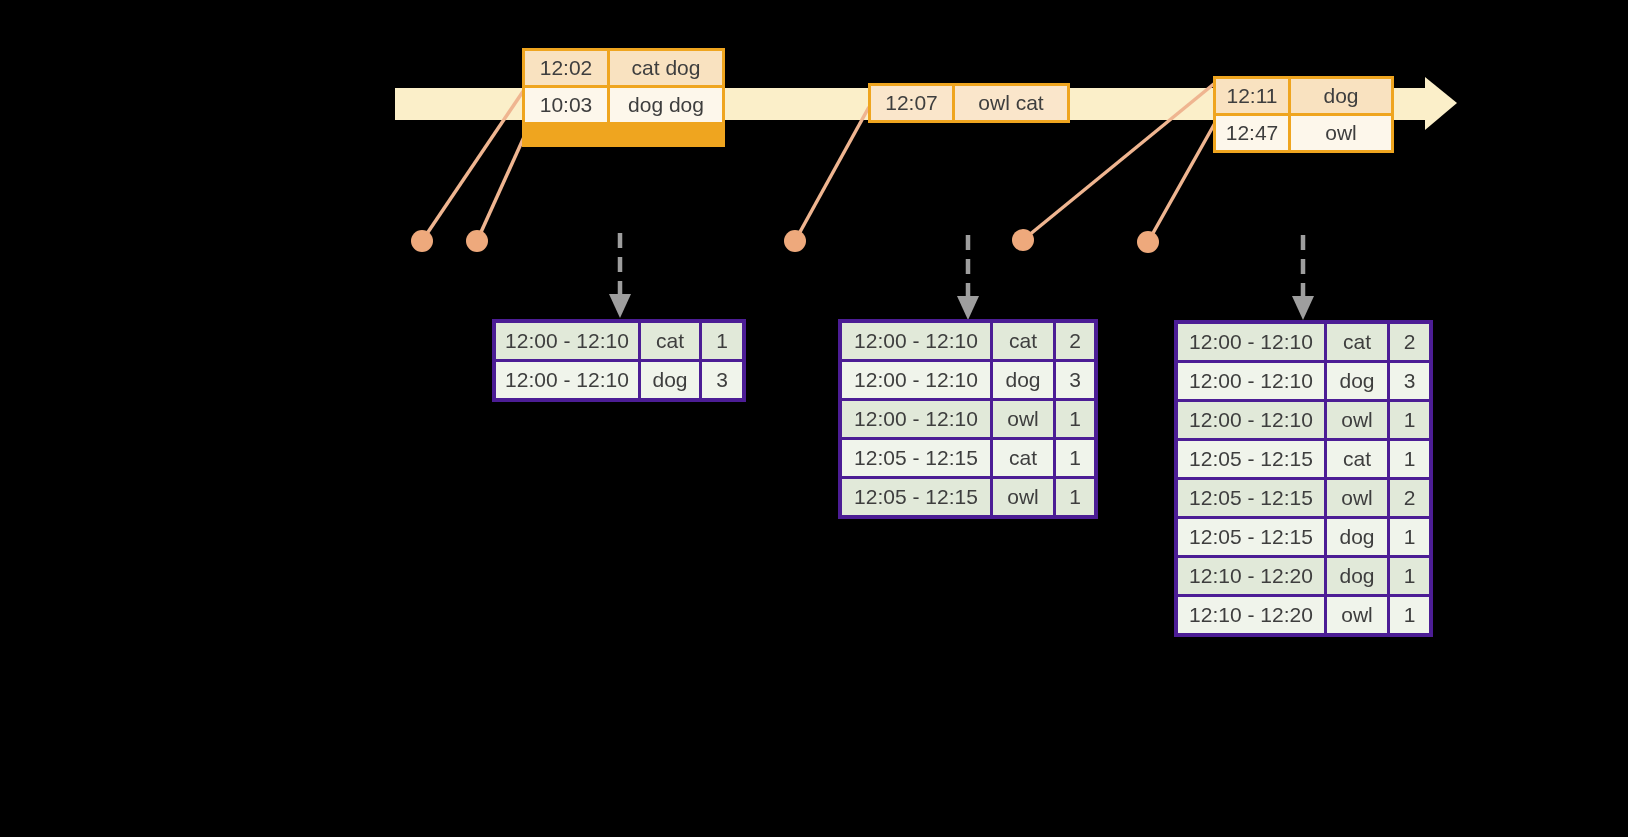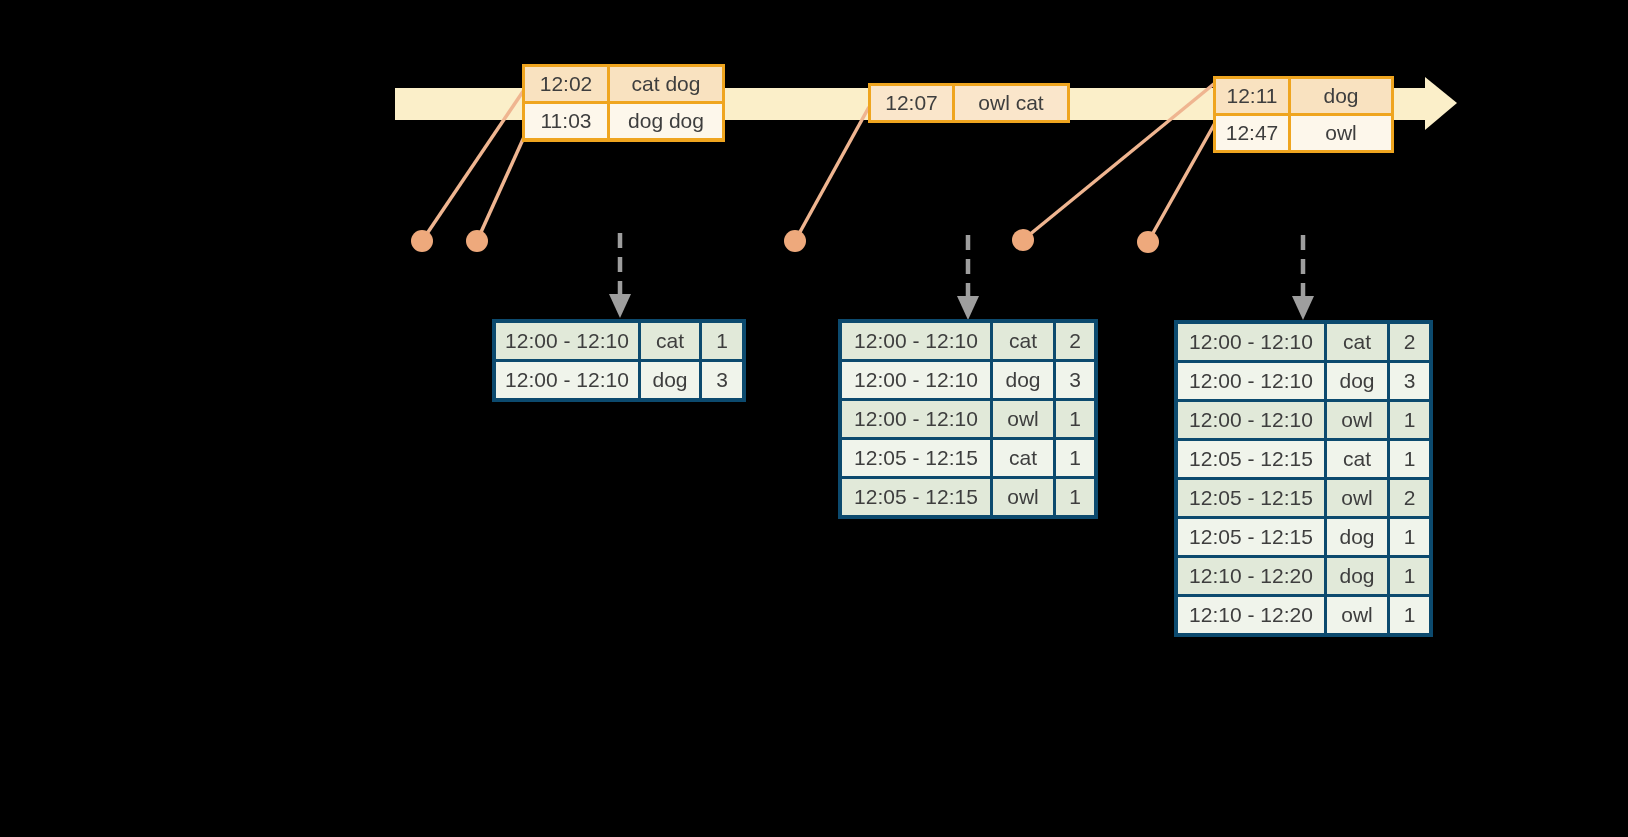--- a/index.html
+++ b/index.html
@@ -18,38 +18,38 @@
   }
 
   
   .etable {
     position: absolute;
     display: grid;
     gap: 3px;
     padding: 3px;
     background: #EFA51F;
   }
-  .t1 { left: 522px; top: 64px;  width: 203px; height: 78px; grid-template-columns: 82px 112px; grid-auto-rows: 34px; }
+  .t1 { left: 522px; top: 48px;  width: 203px; height: 99px; grid-template-columns: 82px 112px; grid-auto-rows: 34px; }
   .t2 { left: 868px; top: 83px;  width: 202px; height: 40px; grid-template-columns: 81px 112px; grid-auto-rows: 34px; }
   .t3 { left: 1213px; top: 76px; width: 181px; height: 77px; grid-template-columns: 72px 100px; grid-auto-rows: 34px; }
   .ecell {
     display: flex; align-items: center; justify-content: center;
     font-size: 21px; color: #3E3E3E;
   }
   .fill-peach { background: #F9E2C0; }
   .fill-cream { background: #FDF7EB; }
   .fill-mid   { background: #FAE6CB; }
 
   
   .gtable {
     position: absolute;
     display: grid;
     gap: 3px;
     padding: 4px;
-    background: #0c4a6e;
+    background: #4c1d95;
   }
   .g1 { left: 492px;  top: 319px; width: 254px; grid-template-columns: 142px 58px 40px; grid-auto-rows: 36px; }
   .g2 { left: 838px;  top: 319px; width: 260px; grid-template-columns: 148px 60px 38px; grid-auto-rows: 36px; }
   .g3 { left: 1174px; top: 320px; width: 259px; grid-template-columns: 146px 60px 39px; grid-auto-rows: 36px; }
   .gcell {
     display: flex; align-items: center; justify-content: center;
     font-size: 21px; color: #3E3E3E;
   }
   .sage-dark  { background: #E1E9D9; }
   .sage-light { background: #F0F4EB; }
@@ -86,21 +86,21 @@
     </g>
     <g>
       <line x1="1303" y1="235" x2="1303" y2="298" stroke="#9E9E9E" stroke-width="4.5" stroke-dasharray="15 9"></line>
       <polygon points="1292,296 1314,296 1303,320" fill="#9E9E9E"></polygon>
     </g>
   </svg>
 
   <div class="etable t1">
     <div class="ecell fill-peach">12:02</div>
     <div class="ecell fill-peach">cat dog</div>
-    <div class="ecell fill-cream">11:03</div>
+    <div class="ecell fill-cream">10:03</div>
     <div class="ecell fill-cream">dog dog</div>
   </div>
 
   <div class="etable t2">
     <div class="ecell fill-mid">12:07</div>
     <div class="ecell fill-mid">owl cat</div>
   </div>
 
   <div class="etable t3">
     <div class="ecell fill-peach">12:11</div>

